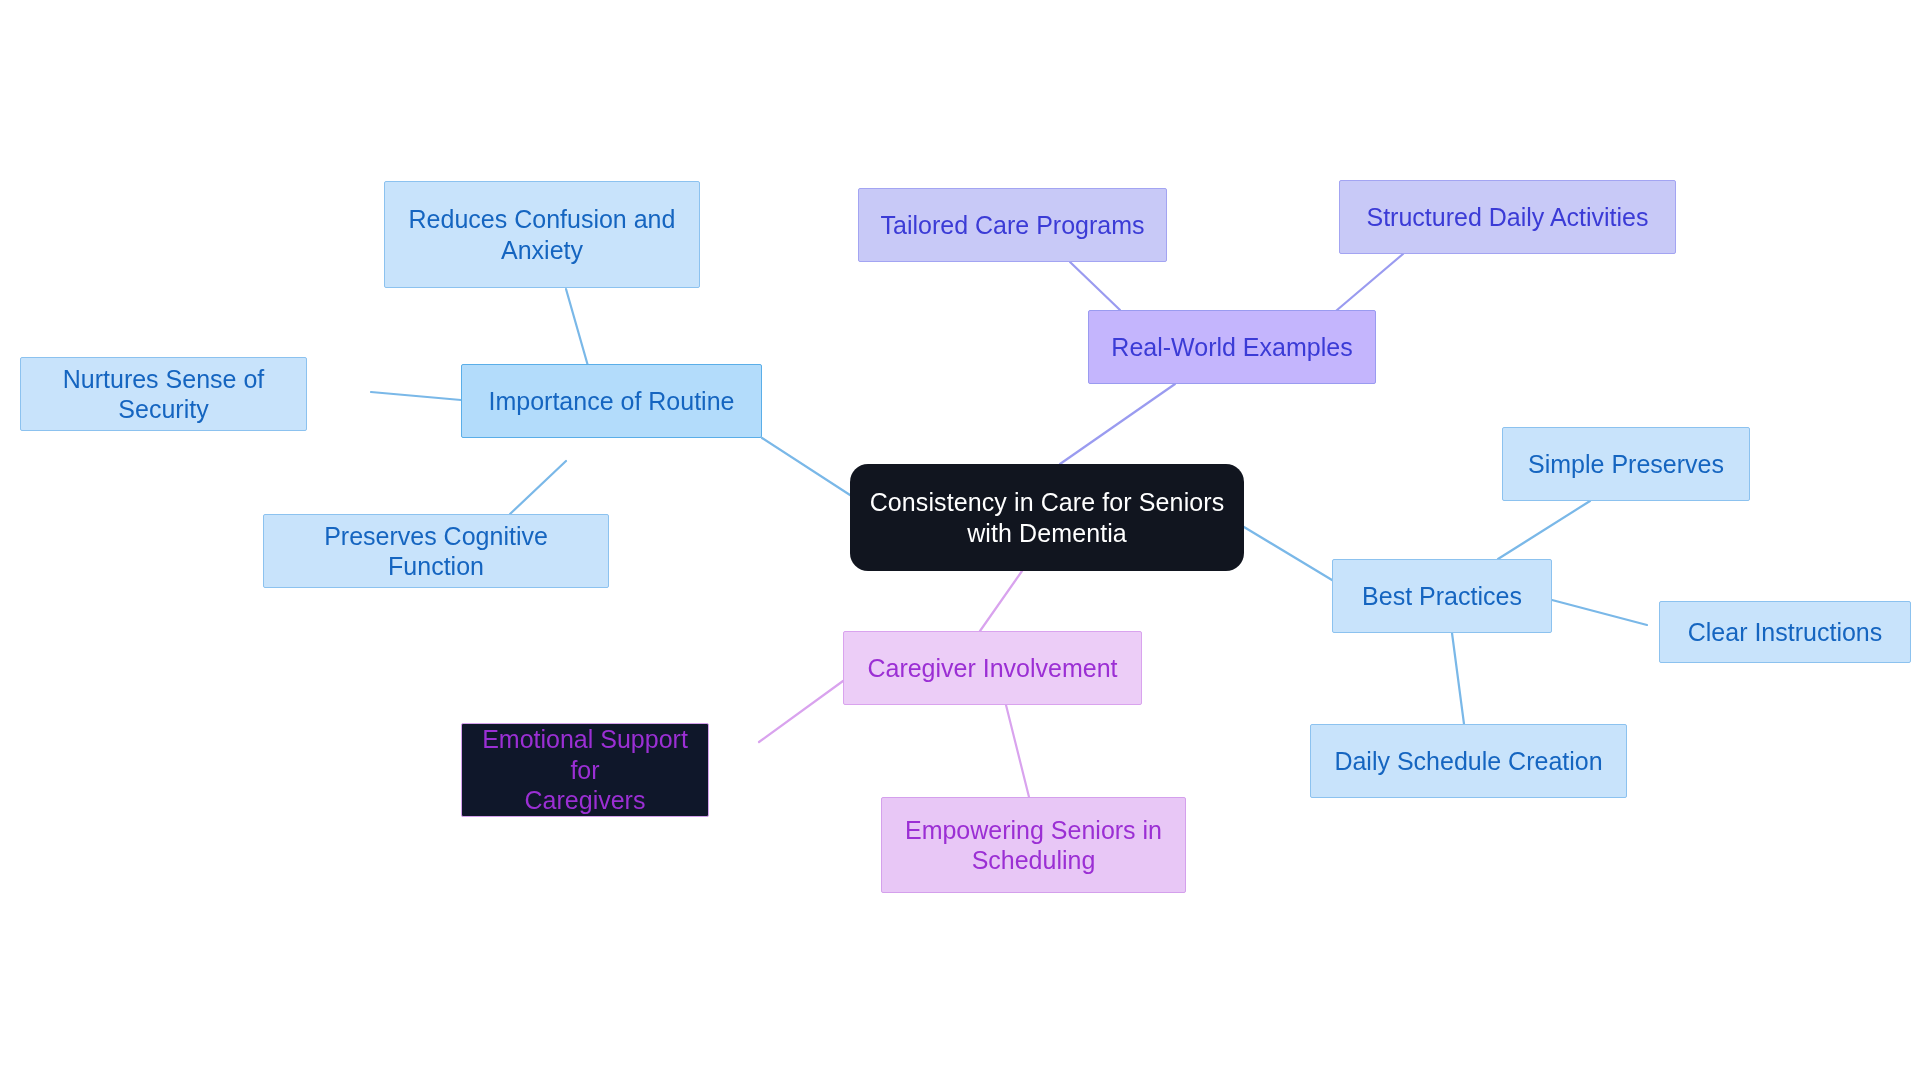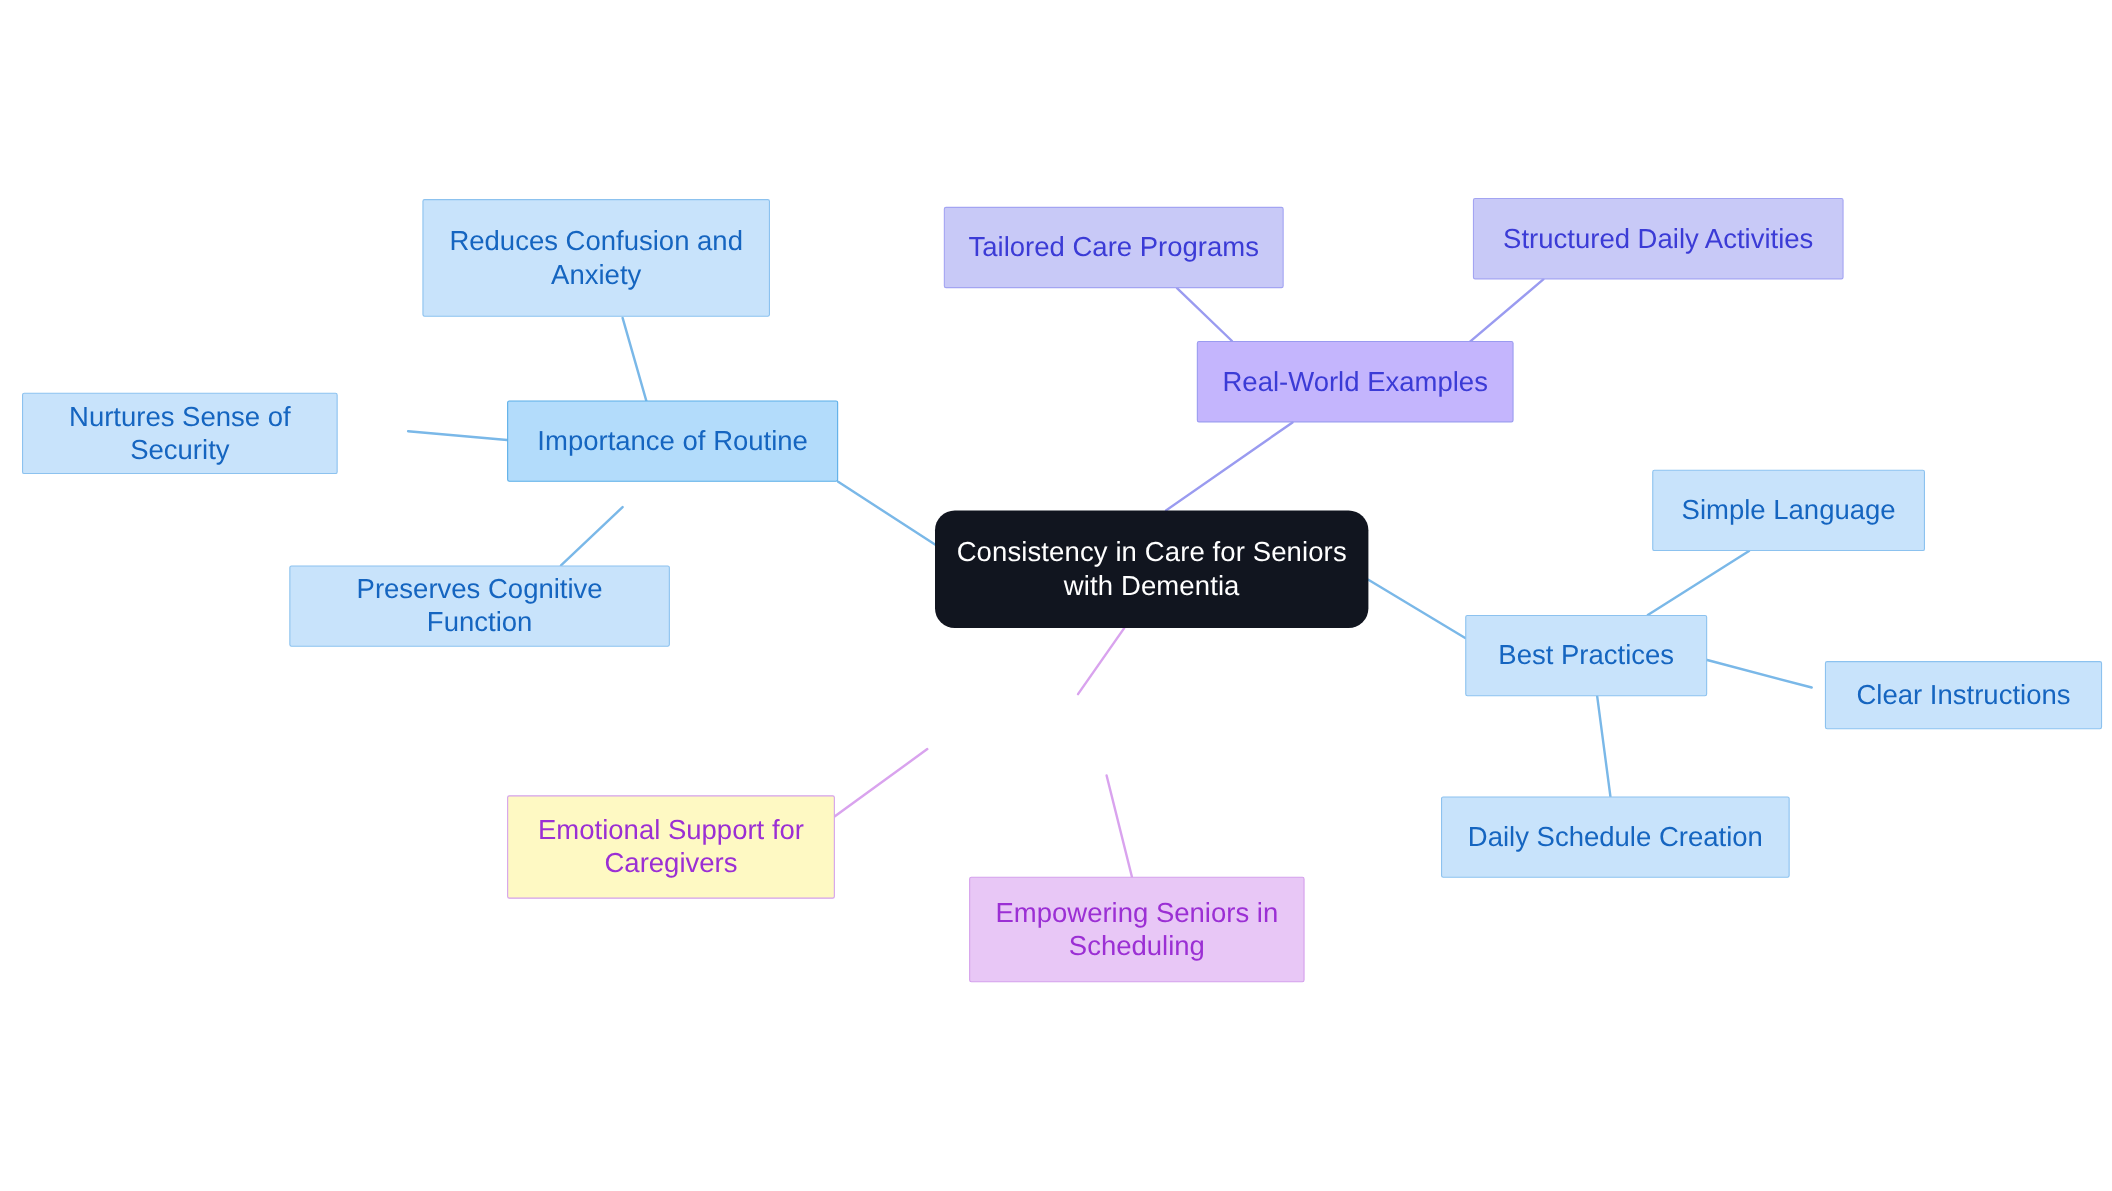--- a/index.html
+++ b/index.html
@@ -91,26 +91,27 @@
   <div class="node node-leaf" style="left: 263px; top: 514px; width: 346px; height: 74px; background: rgb(200, 227, 251); border-color: rgb(140, 194, 239); color: rgb(21, 101, 192);">Preserves Cognitive Function</div>
 
   <div class="node node-branch" style="left: 1088px; top: 310px; width: 288px; height: 74px; background: #c4b5fd; border-color: rgb(154, 155, 240); color: rgb(59, 59, 214);">Real-World Examples</div>
 
   <div class="node node-leaf" style="left: 858px; top: 188px; width: 309px; height: 74px; background: rgb(200, 201, 247); border-color: rgb(163, 164, 242); color: rgb(59, 59, 214);">Tailored Care Programs</div>
 
   <div class="node node-leaf" style="left: 1339px; top: 180px; width: 337px; height: 74px; background: rgb(200, 201, 247); border-color: rgb(163, 164, 242); color: rgb(59, 59, 214);">Structured Daily Activities</div>
 
   <div class="node node-branch" style="left: 1332px; top: 559px; width: 220px; height: 74px; background: rgb(200, 227, 251); border-color: rgb(140, 194, 239); color: rgb(21, 101, 192);">Best Practices</div>
 
-  <div class="node node-leaf" style="left: 1502px; top: 427px; width: 248px; height: 74px; background: rgb(200, 227, 251); border-color: rgb(140, 194, 239); color: rgb(21, 101, 192);">Simple Language</div>
+  <div class="node node-leaf" style="left: 1502px; top: 427px; width: 248px; height: 74px; background: rgb(200, 227, 251); border-color: rgb(140, 194, 239); color: rgb(21, 101, 192);">Simple Preserves</div>
 
   <div class="node node-leaf" style="left: 1647px; top: 601px; width: 252px; height: 62px; background: rgb(200, 227, 251); border-color: rgb(140, 194, 239); color: rgb(21, 101, 192); margin-left: 12px;">Clear Instructions</div>
 
   <div class="node node-leaf" style="left: 1310px; top: 724px; width: 317px; height: 74px; background: rgb(200, 227, 251); border-color: rgb(140, 194, 239); color: rgb(21, 101, 192);">Daily Schedule Creation</div>
 
+  <div class="node node-branch" style="left: 843px; top: 631px; width: 299px; height: 74px; background: rgb(236, 205, 247); border-color: rgb(217, 163, 238); color: rgb(155, 47, 212);">Caregiver Involvement</div>
 
-  <div class="node node-leaf" style="left: 461px; top: 723px; width: 298px; height: 94px; background: #fef9c3; border-color: rgb(212, 160, 236); color: rgb(155, 47, 212);">Emotional Support for
+  <div class="node node-leaf" style="left: 461px; top: 723px; width: 248px; height: 94px; background: #0f172a; border-color: rgb(212, 160, 236); color: rgb(155, 47, 212);">Emotional Support for
 Caregivers</div>
 
   <div class="node node-leaf" style="left: 881px; top: 797px; width: 305px; height: 96px; background: rgb(232, 199, 246); border-color: rgb(212, 160, 236); color: rgb(155, 47, 212);">Empowering Seniors in
 Scheduling</div>
 
 </div>
 
 </body></html>

